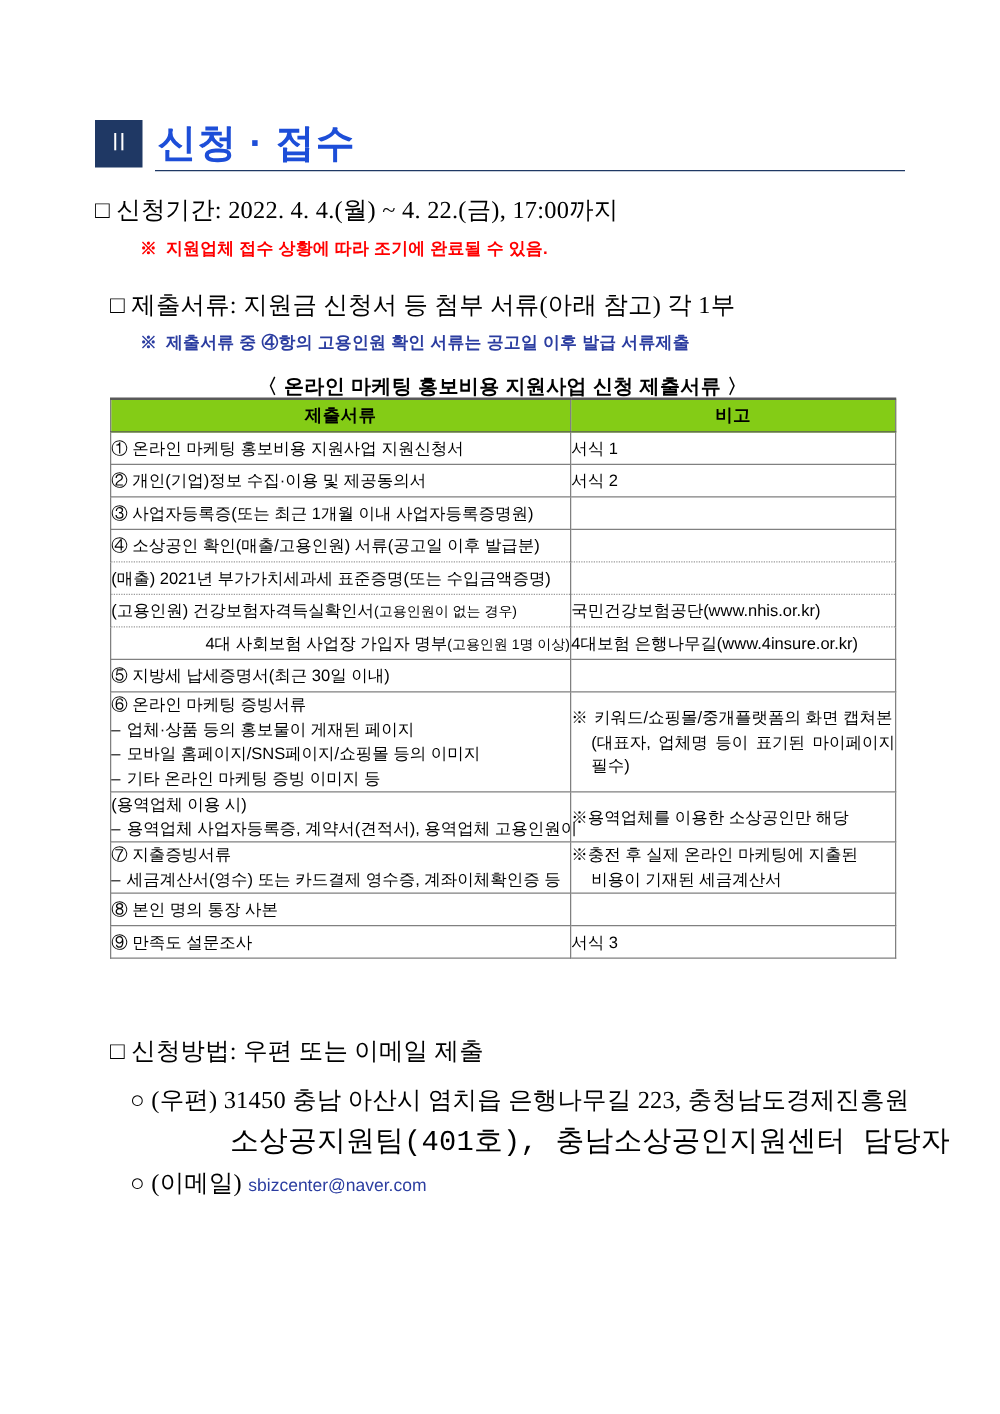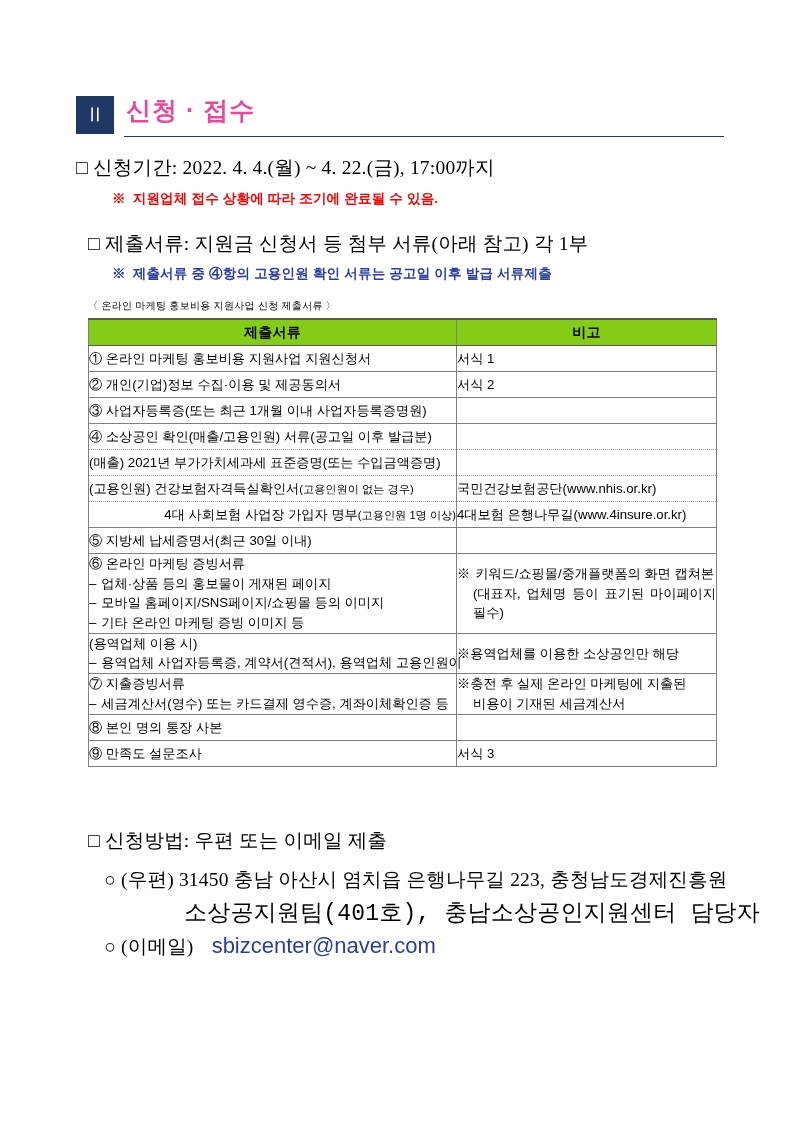--- a/index.html
+++ b/index.html
@@ -46,23 +46,23 @@
     text-align: center;
     font-weight: normal;
     letter-spacing: 0;
   }
   .section-title {
     position: absolute;
     left: 50px;
     top: -2px;
     font-family: "Liberation Sans", sans-serif;
     font-weight: bold;
-    font-size: 25px;
+    font-size: 31px;
     letter-spacing: 1px;
-    color: #ec4899;
+    color: #1d4ed8;
     white-space: nowrap;
     text-align: center;
   }
   .section-rule {
     position: absolute;
     left: 48px;
     top: 40px;
     width: 600px;
     height: 0;
     border-top: 1.6px solid #1f3864;
@@ -92,23 +92,24 @@
     content: "\203B";
     margin-right: 7px;
   }
 
   
   .table-caption {
     position: absolute;
     left: 88px;
     top: 299px;
     width: 628px;
-    font-family: "Liberation Sans", sans-serif;
-    font-weight: normal;
-    font-size: 10px;
+    text-align: center;
+    font-family: "Liberation Sans", sans-serif;
+    font-weight: bold;
+    font-size: 16px;
     letter-spacing: 0.3px;
     color: #000000;
   }
 
   
   .doc-table {
     position: absolute;
     left: 88px;
     top: 318px;
     width: 628px;
@@ -201,24 +202,23 @@
   
   .addr-second {
     position: absolute;
     font-family: Liberation Mono, monospace;
     font-size: 23px;
     white-space: nowrap;
     letter-spacing: 0.2px;
   }
   .email-link {
     font-family: "Liberation Sans", sans-serif;
-    font-size: 22px;
+    font-size: 14px;
     color: #2b3da0;
     letter-spacing: 0;
-    margin-left: 13px;
   }
 </style>
 </head>
 <body>
 
 <div class="page">
 
   <div class="section-header">
     <div class="section-badge">Ⅱ</div>
     <div class="section-title">신청 · 접수</div>

